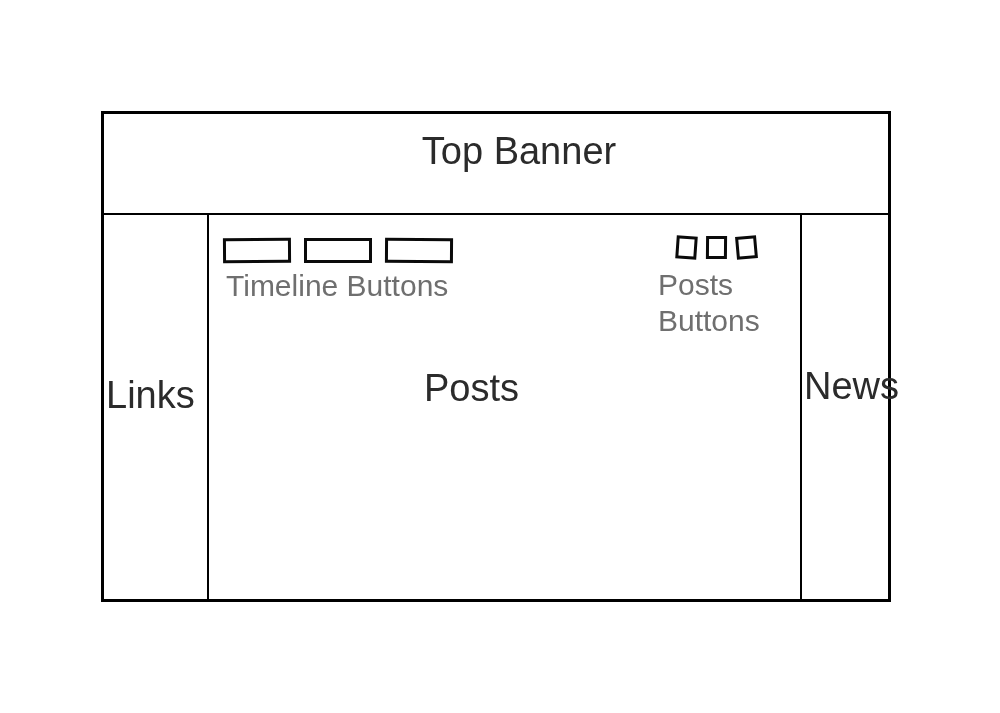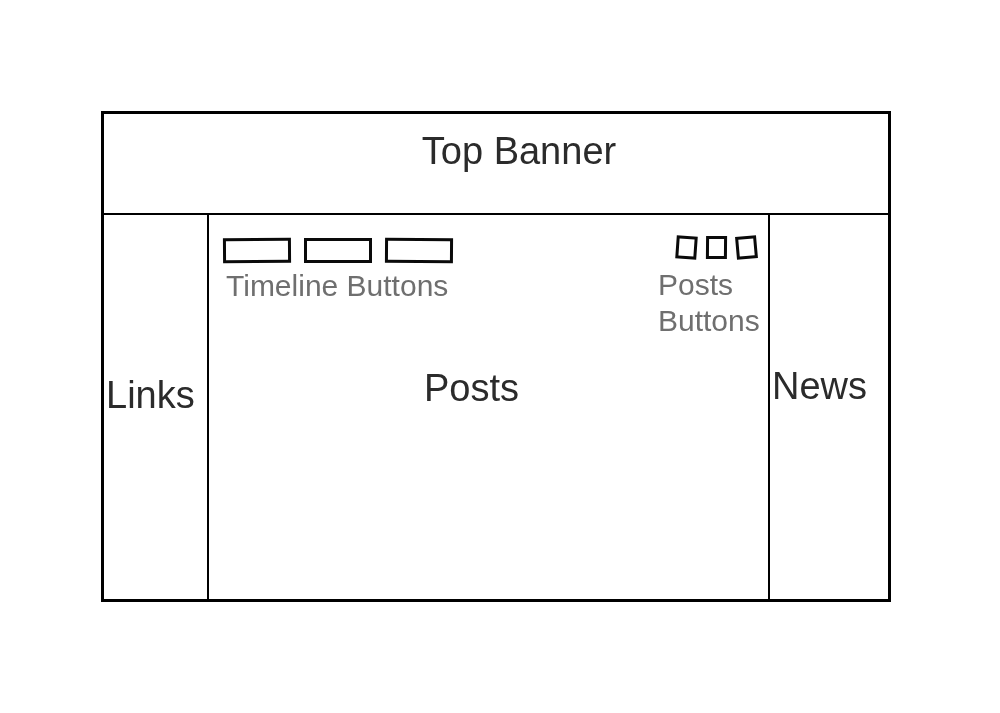--- a/index.html
+++ b/index.html
@@ -56,21 +56,21 @@
     box-sizing: border-box;
   }
   .col-left {
     width: 105px;
     border-right: 2px solid #000000;
   }
   .col-main {
     flex: 1;
   }
   .col-right {
-    width: 120px;
+    width: 88px;
     border-left: 2px solid #000000;
     text-align: center;
   }
   .big-label {
     position: absolute;
     font-size: 38px;
     line-height: 1;
     color: #2b2b2b;
     white-space: nowrap;
   }

